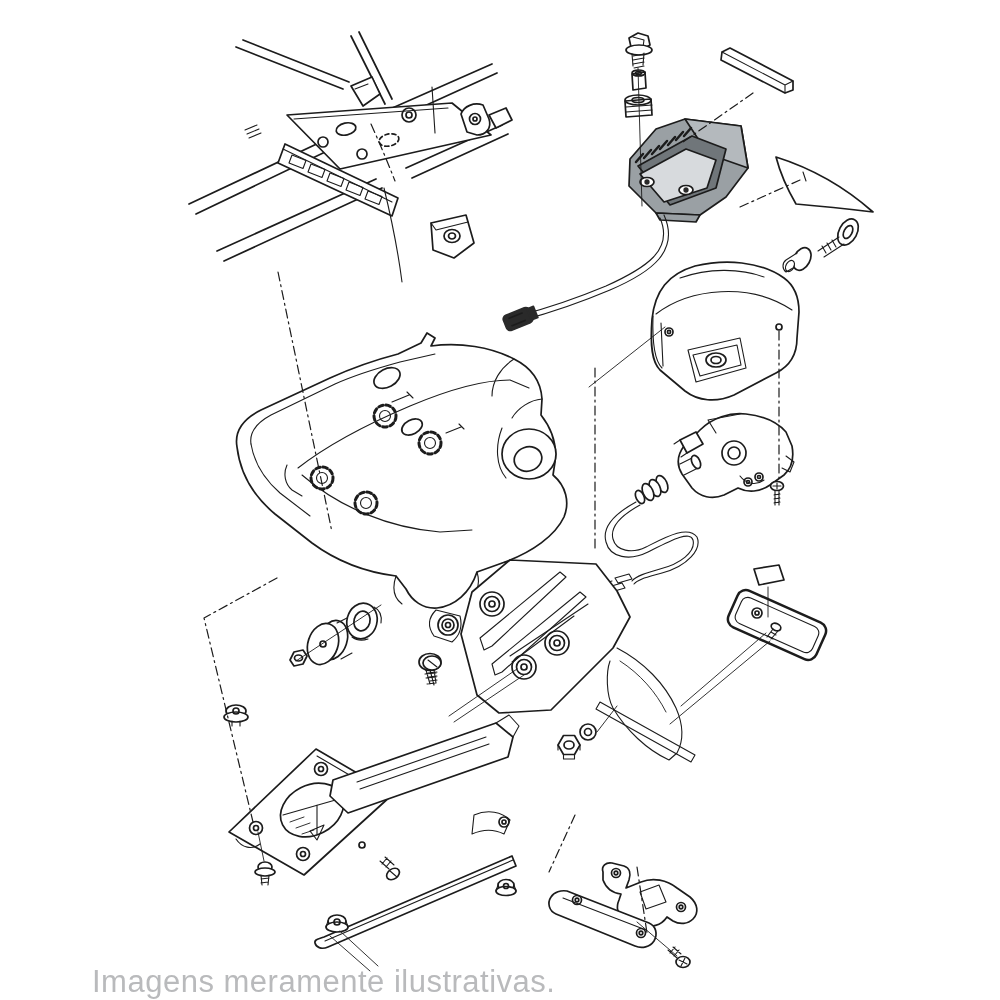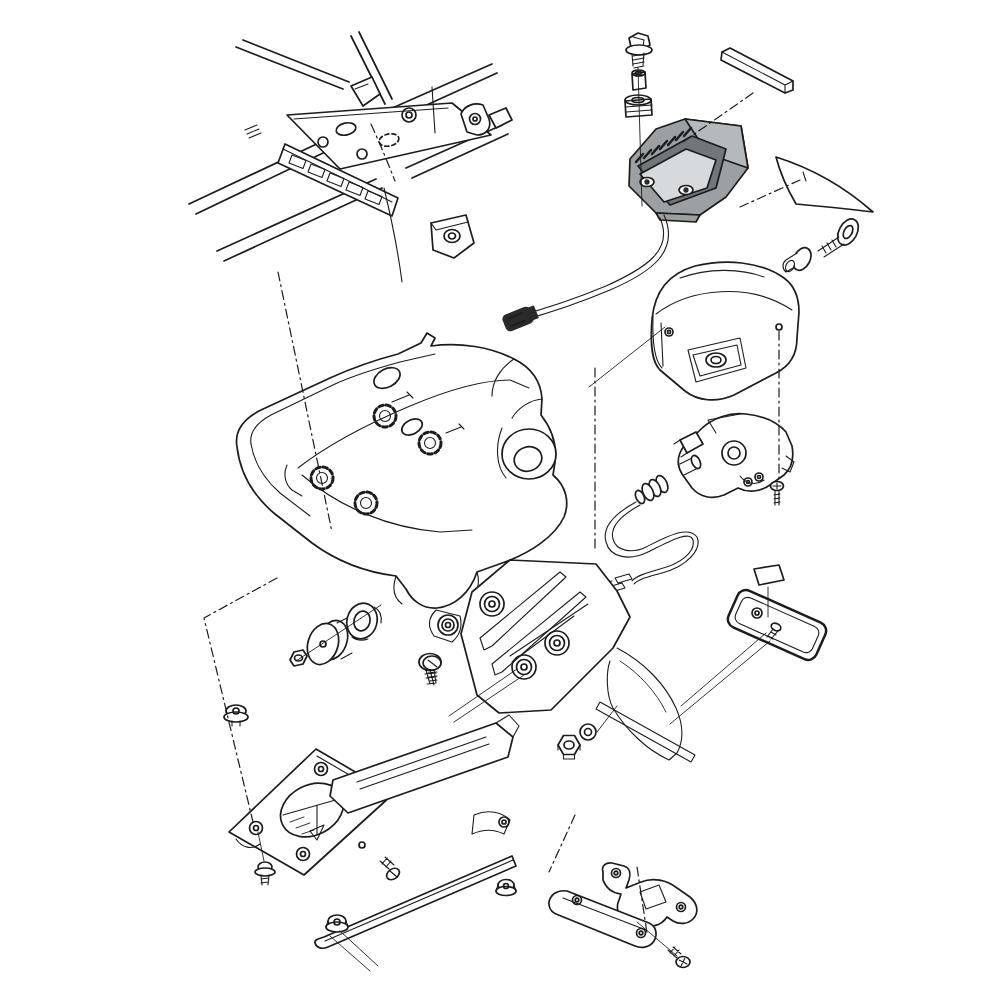--- a/index.html
+++ b/index.html
@@ -354,13 +354,14 @@
     <path class="vthin" d="M341,589 L256,645"></path>
     <path class="vthin" d="M641,690 L726,617 M630,708 L730,625 M728,571 L728,601"></path>
     <path class="vthin" d="M625,311 L549,371"></path>
     <path class="vthin" d="M557,716 L577,690"></path>
     <path class="vthin" d="M477,653 L409,700 M484,659 L414,706"></path>
     <path class="vthin" d="M597,906 L637,940"></path>
     <path class="vthin" d="M300,915 L338,950 M290,920 L330,955"></path>
   </g>
 </svg>
 
+<figcaption class="caption">Imagens meramente ilustrativas.</figcaption>
 </figure>
 
 </body></html>

